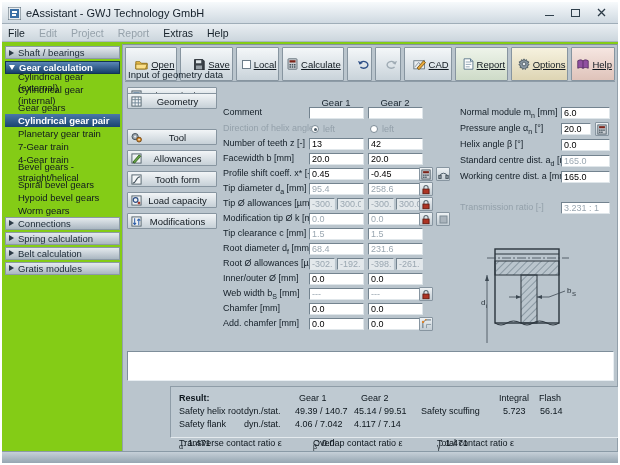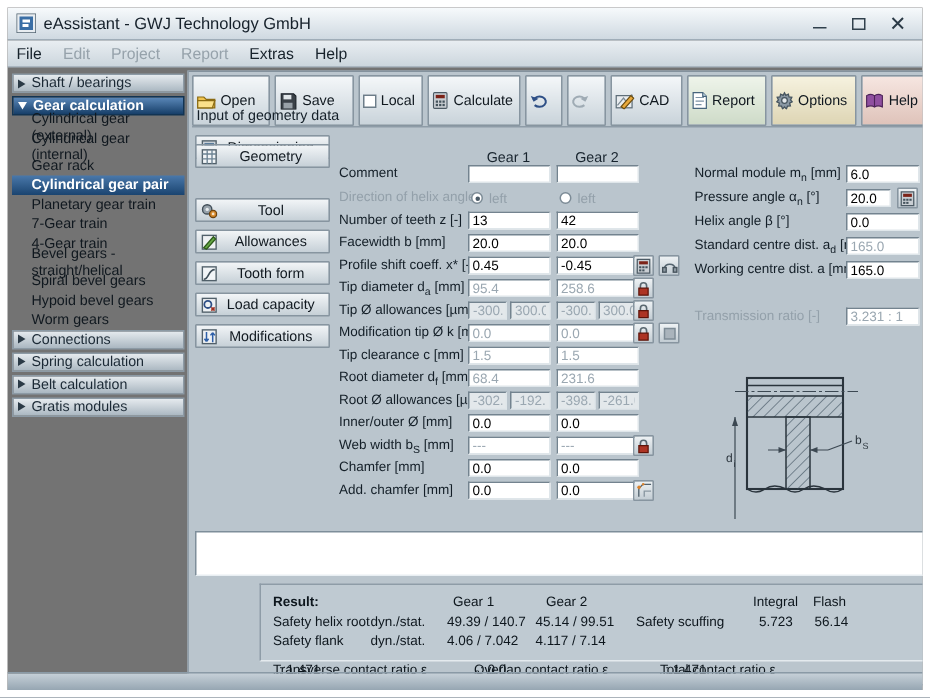--- a/index.html
+++ b/index.html
@@ -1,17 +1,17 @@
 <!DOCTYPE html>
 <html><head>
 <meta charset="utf-8">
 <style>
   html,body{margin:0;padding:0;background:#8fa0ac;font-family:"Liberation Sans",sans-serif;}
   *{box-sizing:border-box;}
-  .window{position:relative;width:620px;height:465px;background:#737373;border:5px solid #ffffff;overflow:hidden;}
+  .window{position:relative;width:620px;height:465px;background:#84cc16;border:2px solid #ffffff;overflow:hidden;}
   
   .titlebar{position:absolute;left:0;top:0;right:0;height:22px;background:linear-gradient(#f7fafc,#cfd9e1);border-bottom:1px solid #9fadb8;display:flex;align-items:center;padding:0 6px;gap:5px;}
   .appicon{width:13px;height:13px;display:inline-block;}
   .title{font-size:11px;color:#15202a;flex:1;}
   .wbtns{display:flex;gap:12px;align-items:center;padding-right:4px;}
   .wb{width:14px;height:12px;display:flex;align-items:center;justify-content:center;cursor:default;}
   .glyph-min{width:9px;height:0;border-bottom:1px solid #30404c;margin-top:6px;}
   .glyph-max{width:9px;height:8px;border:1px solid #30404c;}
   
   .menubar{position:absolute;left:0;top:22px;right:0;height:18px;background:linear-gradient(#e9eef2,#ccd6dd);display:flex;align-items:center;padding:0 6px;gap:14px;border-bottom:1px solid #aab6c0;}
@@ -21,21 +21,21 @@
   .sidebar{position:absolute;left:3px;top:44px;width:115px;bottom:13px;}
   .sh{height:13px;margin-bottom:2px;background:linear-gradient(#e5eaee,#aab7c1);border:1px solid #8c9aa5;display:flex;align-items:center;gap:4px;padding:0 3px;font-size:9.5px;color:#1b2935;}
   .sh.blue{background:linear-gradient(#5a87b8,#173f69);color:#fff;font-weight:bold;border-color:#123453;}
   .arr-r{width:0;height:0;border-left:5px solid #2b3a46;border-top:3.5px solid transparent;border-bottom:3.5px solid transparent;}
   .arr-d{width:0;height:0;border-top:5px solid #fff;border-left:3.5px solid transparent;border-right:3.5px solid transparent;}
   .si{height:12.8px;padding-left:13px;font-size:9.5px;color:#10181f;display:flex;align-items:center;}
   .si.sel{background:linear-gradient(#4a78aa,#1a4470);color:#fff;font-weight:bold;}
   
   .main{position:absolute;left:120px;top:42px;width:496px;height:410px;background:#bac5cd;border:1px solid #92a0ab;border-top-color:#84929d;}
   .toolbar{position:absolute;left:2px;top:2px;right:2px;height:17px;display:flex;gap:3px;}
-  .tb{height:17px;border:1px solid #8795a0;background:linear-gradient(#f4f7f9,#c9d3da);display:flex;align-items:center;justify-content:flex-start;gap:3px;font-size:9.5px;color:#10181f;padding:16px 2px;border-radius:1px;}
+  .tb{height:17px;border:1px solid #8795a0;background:linear-gradient(#f4f7f9,#c9d3da);display:flex;align-items:center;justify-content:flex-end;gap:3px;font-size:9.5px;color:#10181f;padding:16px 2px;border-radius:1px;text-decoration:underline;}
   .tb svg{flex:none;}
   .tb.green{background:linear-gradient(#eef4ea,#cedbc8);}
   .tb.beige{background:linear-gradient(#f6f2df,#ded5b4);}
   .tb.red{background:linear-gradient(#f6e6e1,#dfc3ba);}
   .cb{width:9px;height:9px;background:#fff;border:1px solid #6d7d89;display:inline-block;}
   .secbar{position:absolute;left:2px;top:22px;right:2px;height:15px;font-size:9.5px;color:#131e27;padding:2px 3px 0;border-bottom:1px solid #8e9ca7;}
   
   .nav{position:absolute;left:4px;top:42px;width:90px;}
   .nb{position:absolute;left:0;width:90px;height:16px;border:1px solid #8795a0;background:linear-gradient(#f2f5f7,#c6d0d7);display:flex;align-items:center;font-size:9.5px;color:#10181f;padding:0 3px;border-radius:1px;}
   .nb span.t{flex:1;text-align:center;}
@@ -117,21 +117,21 @@
     <div class="sh">
       <span class="arr-r"></span>
       <span>Shaft / bearings</span>
     </div>
     <div class="sh blue">
       <span class="arr-d"></span>
       <span>Gear calculation</span>
     </div>
     <div class="si">Cylindrical gear (external)</div>
     <div class="si">Cylindrical gear (internal)</div>
-    <div class="si">Gear rack</div>
+    <div class="si">Gear gears</div>
     <div class="si sel">Cylindrical gear pair</div>
     <div class="si">Planetary gear train</div>
     <div class="si">7-Gear train</div>
     <div class="si">4-Gear train</div>
     <div class="si">Bevel gears - straight/helical</div>
     <div class="si">Spiral bevel gears</div>
     <div class="si">Hypoid bevel gears</div>
     <div class="si">Worm gears</div>
     <div class="sh">
       <span class="arr-r"></span>

